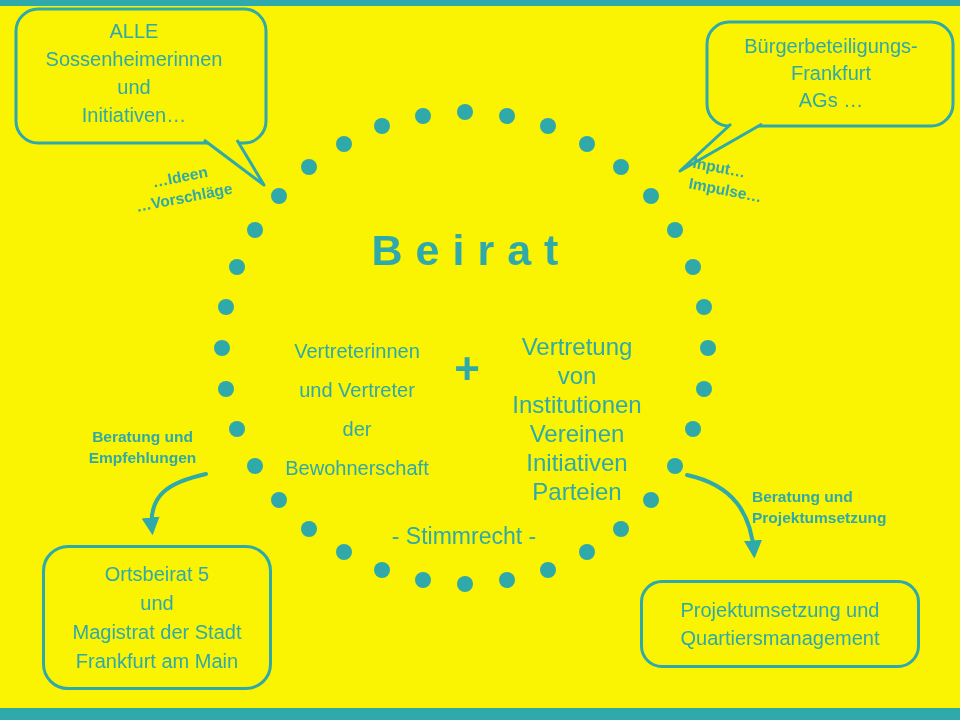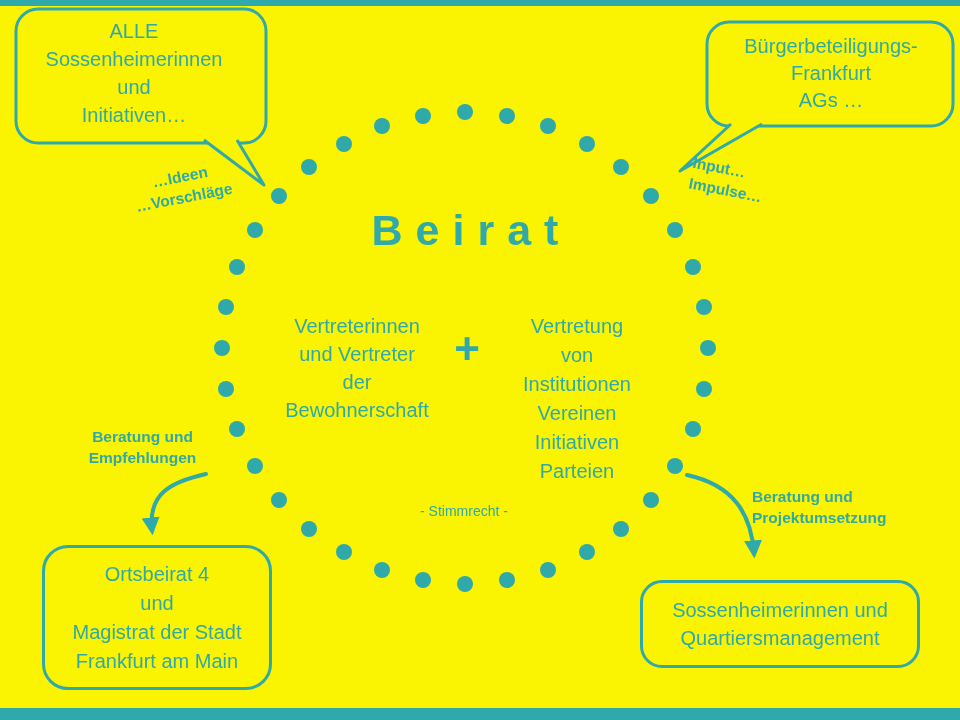--- a/index.html
+++ b/index.html
@@ -1,36 +1,36 @@
 <!DOCTYPE html>
 <html style="--bg: #FAF302; --teal: #2FA9A9;"><head>
 <meta charset="utf-8">
 <style>
   :root { --bg:#FAF302; --teal:#2FA9A9; }
   * { margin:0; padding:0; box-sizing:border-box; }
   html,body { width:960px; height:720px; }
   body { background:var(--bg); font-family:"Liberation Sans", sans-serif; position:relative; overflow:hidden; }
   #slide { position:absolute; inset:0; }
   .abs { position:absolute; }
-  .teal { color:var(--teal); }
+  .teal { color:var(--teal);margin-top:20px; }
   .ml { white-space:pre-line; }
 
   .bar { position:absolute; left:0; width:960px; background:var(--teal); }
   .bar.top { top:0; height:6px; }
   .bar.bottom { bottom:0; height:12px; }
 
   #dots { position:absolute; inset:0; }
   .dot { position:absolute; width:16px; height:16px; border-radius:50%; background:var(--teal); }
 
   .title { left:355px; top:206px; width:220px; text-align:center; font-size:43px; font-weight:bold;
            letter-spacing:13px; padding-left:13px; }
-  .left-col  { left:257px; top:312px; width:200px; text-align:center; font-size:20px; line-height:28px; }
-  .right-col { left:477px; top:312px; width:200px; text-align:center; font-size:20px; line-height:29px; }
+  .left-col  { left:257px; top:312px; width:200px; text-align:center; font-size:20px; line-height:39px; }
+  .right-col { left:477px; top:312px; width:200px; text-align:center; font-size:24px; line-height:29px; }
   .plus { left:447px; top:324px; width:40px; text-align:center; font-size:44px; font-weight:bold; }
-  .stimmrecht { left:364px; top:503px; width:200px; text-align:center; font-size:14px; }
+  .stimmrecht { left:364px; top:503px; width:200px; text-align:center; font-size:23px; }
 
   svg { position:absolute; overflow:visible; }
   .bubble-rect { fill:var(--bg); stroke:var(--teal); stroke-width:3; }
   .bubble-tail { fill:var(--bg); stroke:var(--teal); stroke-width:3; stroke-linejoin:round; }
   .bubble-text { position:absolute; text-align:center; font-size:20px; color:var(--teal); white-space:pre-line; }
   .tl-svg { left:8px; top:4px; }
   .tl-text { left:18px; top:17px; width:232px; line-height:28px; }
   .tr-svg { left:655px; top:18px; }
   .tr-text { left:712px; top:33px; width:238px; line-height:27px; }
 
@@ -123,25 +123,25 @@
 Initiativen…</div>
 
   <svg class="tr-svg" width="305" height="170">
     <rect class="bubble-rect" x="52" y="4" width="246" height="104" rx="22"></rect>
     <path class="bubble-tail" d="M76,106 L25,153 L107,106"></path>
   </svg>
   <div class="bubble-text tr-text">Bürgerbeteiligungs-
 Frankfurt
 AGs …</div>
 
-  <div class="box bl-box">Ortsbeirat 4
+  <div class="box bl-box">Ortsbeirat 5
 und
 Magistrat der Stadt
 Frankfurt am Main</div>
-  <div class="box br-box">Sossenheimerinnen und
+  <div class="box br-box">Projektumsetzung und
 Quartiersmanagement</div>
 
   <div class="note ideas">…Ideen
 …Vorschläge</div>
   <div class="note input">Input…
 Impulse…</div>
   <div class="note advice-left">Beratung und
 Empfehlungen</div>
   <div class="note advice-right">Beratung und
 Projektumsetzung</div>

